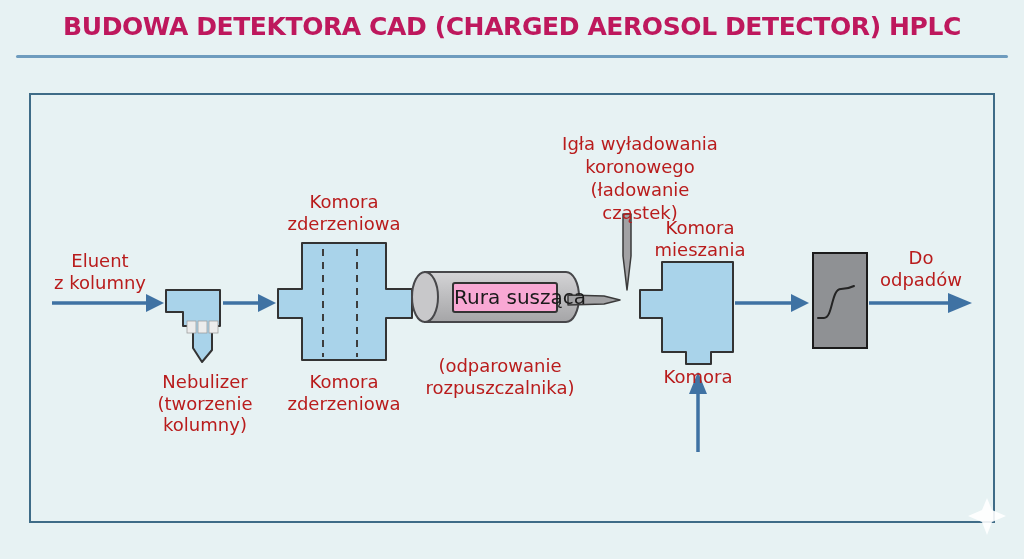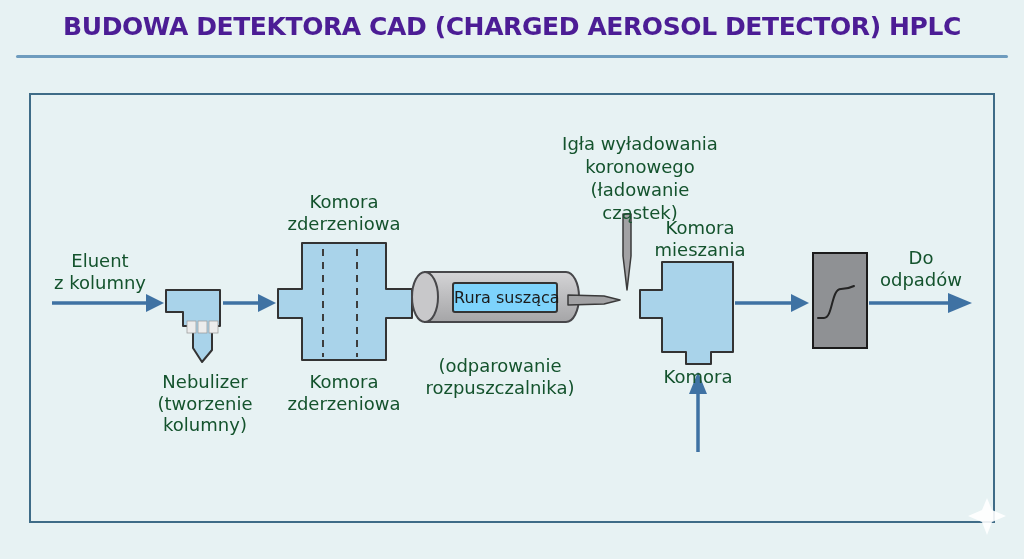--- a/index.html
+++ b/index.html
@@ -5,21 +5,21 @@
   html,body { margin:0; padding:0; }
   .page {
     position:relative; width:1024px; height:559px; overflow:hidden;
     background: var(--background, #e7f2f3);
     font-family:"DejaVu Sans","Liberation Sans",sans-serif;
     color:#1a1a1a;
   }
   .title {
     position:absolute; top:12px; left:0; width:100%;
     text-align:center; font-size:25px; font-weight:bold;
-    letter-spacing:-0.4px; color:#4c1d95; white-space:nowrap;
+    letter-spacing:-0.4px; color:#be185d; white-space:nowrap;
   }
   .title-underline {
     position:absolute; left:16px; top:55px; width:992px; height:3px;
     background: var(--title-underline, #6e9cbe); border-radius:2px;
   }
   .frame {
     position:absolute; left:29px; top:93px; width:962px; height:426px;
     border:2px solid var(--box-border, #3f6c87);
   }
   svg.diagram { position:absolute; left:0; top:0; }
@@ -28,26 +28,26 @@
   .shape-blue { fill: var(--shape-blue, #a9d3ea); stroke: var(--shape-outline, #333); stroke-width:2; stroke-linejoin:round; }
   .baffle { stroke:#3d3d3d; stroke-width:2; stroke-dasharray:7 6; fill:none; }
   .needle { fill:#a2a2a4; stroke:#3a3a3a; stroke-width:1.5; stroke-linejoin:round; }
   .port { fill:#ececec; stroke:#9a9a9a; stroke-width:0.75; }
   .electro { fill: var(--electrometer-gray, #8f9194); stroke:#1b1b1b; stroke-width:2; }
   .sig-curve { stroke:#242424; stroke-width:2; fill:none; stroke-linecap:round; }
   .cyl-outline { stroke:#47474a; stroke-width:2; }
   .sparkle { fill:#ffffff; opacity:0.9; }
   .label {
     position:absolute; white-space:pre-line; text-align:center;
-    font-size:18px; line-height:21.5px; font-weight:500; color:#14532d;
+    font-size:18px; line-height:21.5px; font-weight:500; color:#b91c1c;
   }
   .tube-label {
     position:absolute; left:452px; top:282px; width:102px; height:27px;
-    background:#7dd3fc; border:2px solid #333; border-radius:3px;
-    font-size:16px; line-height:27px; text-align:center; font-weight:500;
+    background:#f9a8d4; border:2px solid #333; border-radius:3px;
+    font-size:20px; line-height:27px; text-align:center; font-weight:500;
     color:#1b1b1b; white-space:nowrap;
   }
 </style>
 </head>
 <body>
 
 <div class="page">
 
   <div class="title">BUDOWA DETEKTORA CAD (CHARGED AEROSOL DETECTOR) HPLC</div>
   <div class="title-underline"></div>

